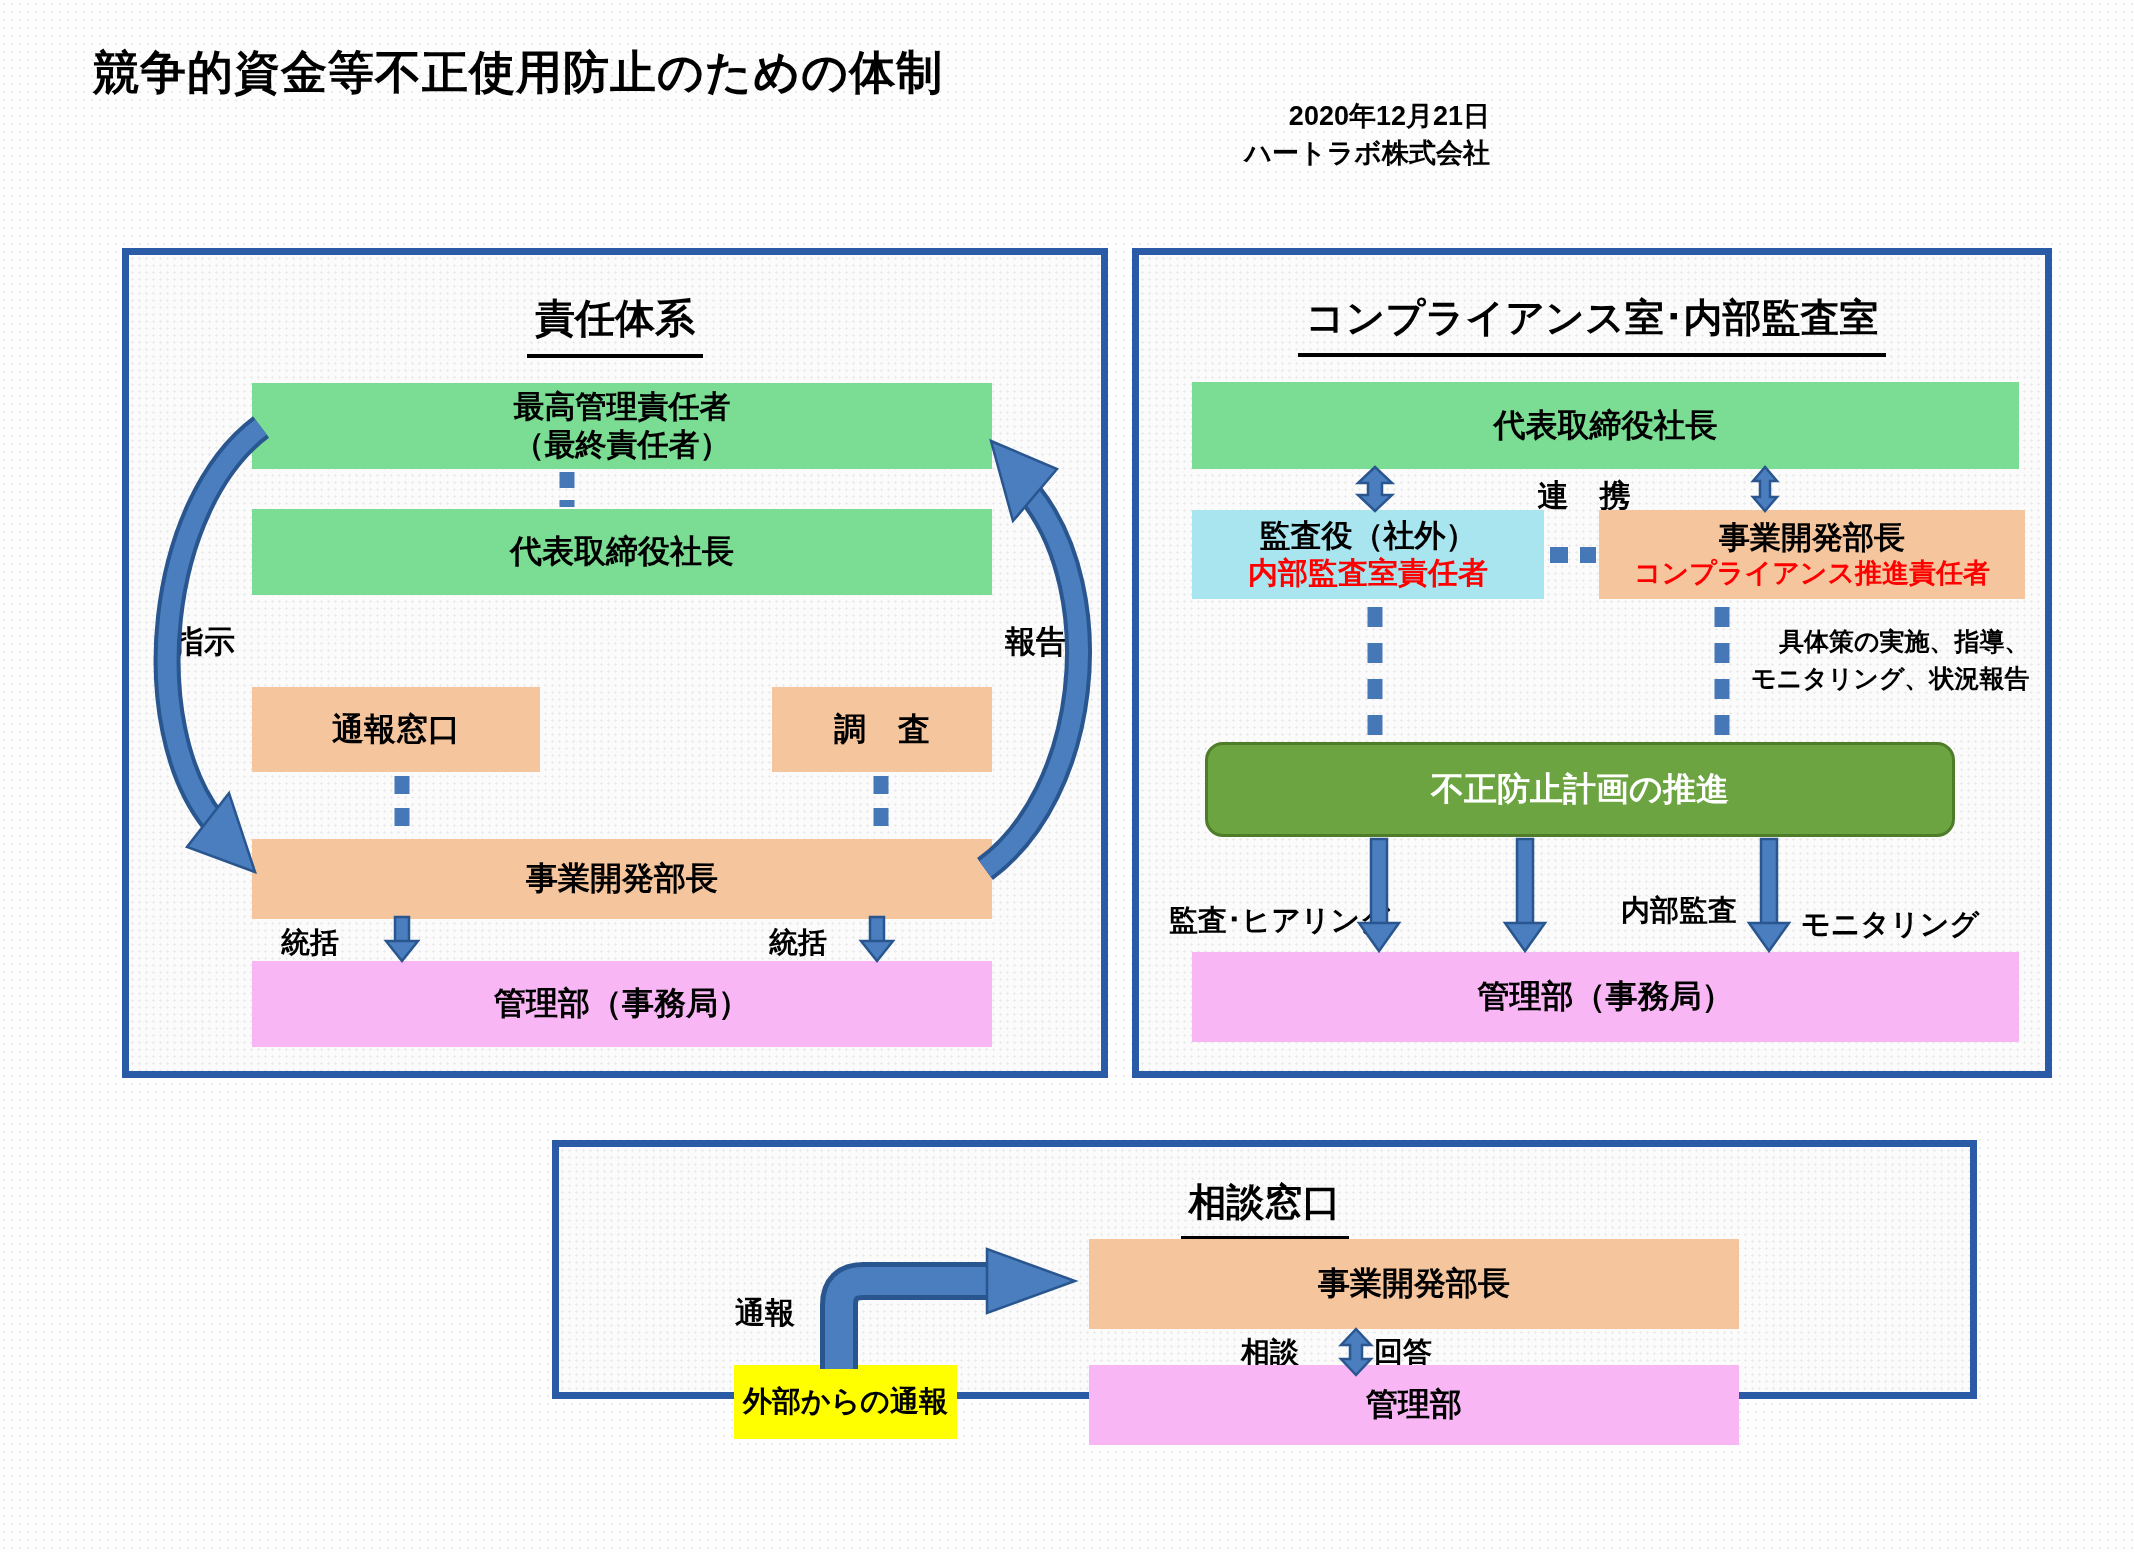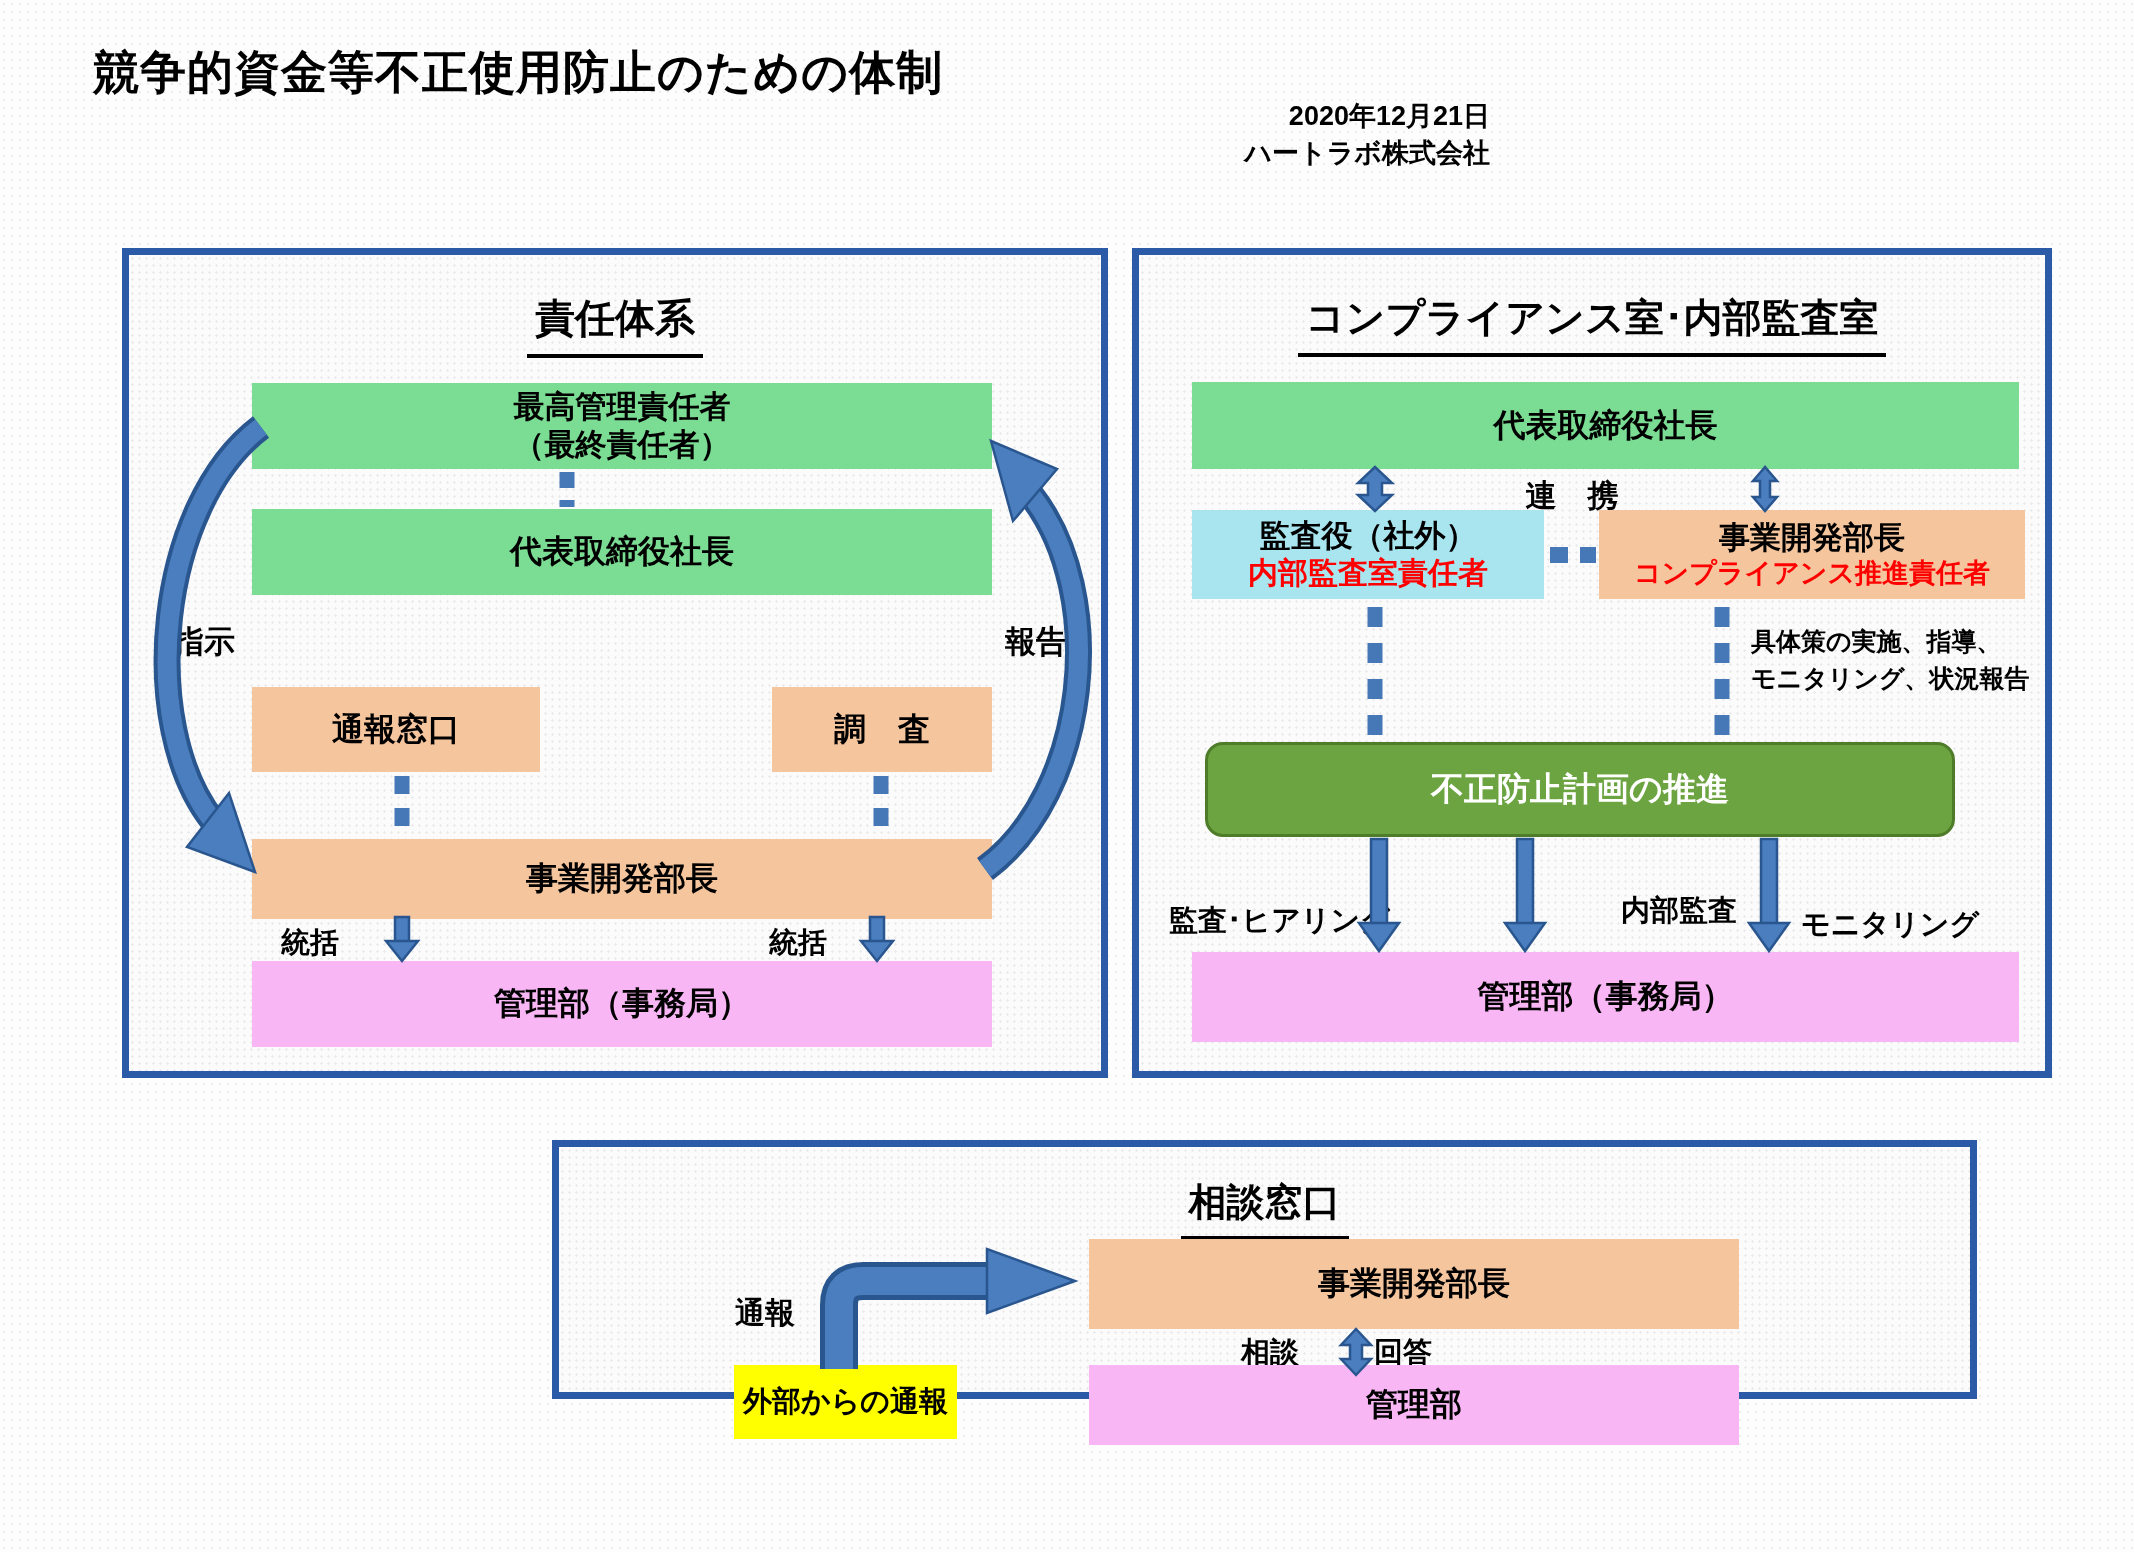--- a/index.html
+++ b/index.html
@@ -17,21 +17,21 @@
   .box{
     position:absolute;display:flex;flex-direction:column;align-items:center;justify-content:center;
     text-align:center;font-weight:bold;box-sizing:border-box;line-height:1.22;
   }
   .green{background:#7BDC93;}
   .cyan{background:#A9E5EF;}
   .orange{background:#F5C59E;}
   .pink{background:#F9B6F4;}
   .yellow{background:#FFFF00;}
   .plan{background:#6CA441;border:3px solid #4E7C28;border-radius:18px;color:#ffffff;}
-  .lbl{position:absolute;font-weight:bold;white-space:nowrap;}
+  .lbl{position:absolute;font-weight:bold;white-space:nowrap;text-align:right;}
   .red{color:#FF0000;}
   .ovl{position:absolute;left:0;top:0;pointer-events:none;}
   .arrO{fill:none;stroke:#2A568F;stroke-width:27;}
   .arrI{fill:none;stroke:#4A7EBE;stroke-width:19;}
   .fillArr{fill:#4A7EBE;stroke:#2A568F;stroke-width:2.5;}
   .dash{stroke:#4678B8;}
   .htitle{position:absolute;font-weight:bold;letter-spacing:1px;}
   .meta{position:absolute;text-align:right;font-weight:600;line-height:37px;font-size:27px;}
 </style>
 </head>
@@ -108,21 +108,21 @@
     </svg>
   </div>
 
   <div class="panel" style="left:1132px;top:248px;width:920px;height:830px;">
     <div class="ptitle" style="top:36px;font-size:39px;"><span>コンプライアンス室･内部監査室</span></div>
 
     <div class="box green" style="left:53px;top:127px;width:827px;height:87px;font-size:32px;">
       <span>代表取締役社長</span>
     </div>
 
-    <div class="lbl" style="left:348px;top:220px;width:170px;text-align:center;font-size:31px;">連　携</div>
+    <div class="lbl" style="left:360px;top:220px;width:170px;text-align:center;font-size:31px;">連　携</div>
 
     <div class="box cyan" style="left:53px;top:255px;width:352px;height:89px;font-size:31px;">
       <span>監査役（社外）</span>
       <span class="red" style="font-size:30px;">内部監査室責任者</span>
     </div>
     <div class="box orange" style="left:460px;top:255px;width:426px;height:89px;font-size:31px;">
       <span>事業開発部長</span>
       <span class="red" style="font-size:27px;">コンプライアンス推進責任者</span>
     </div>
 

